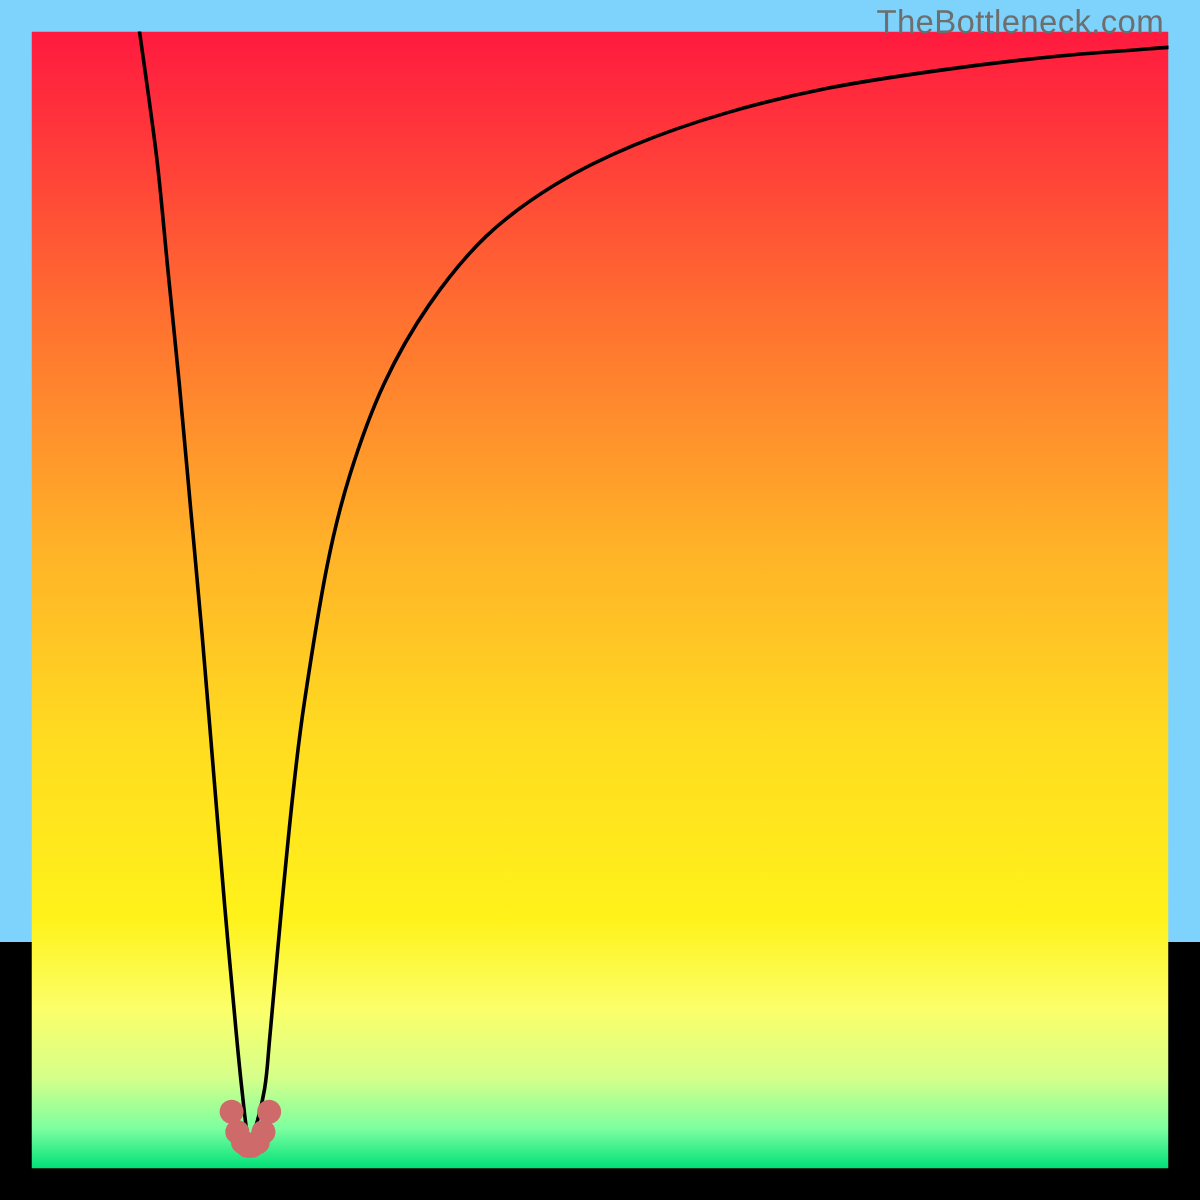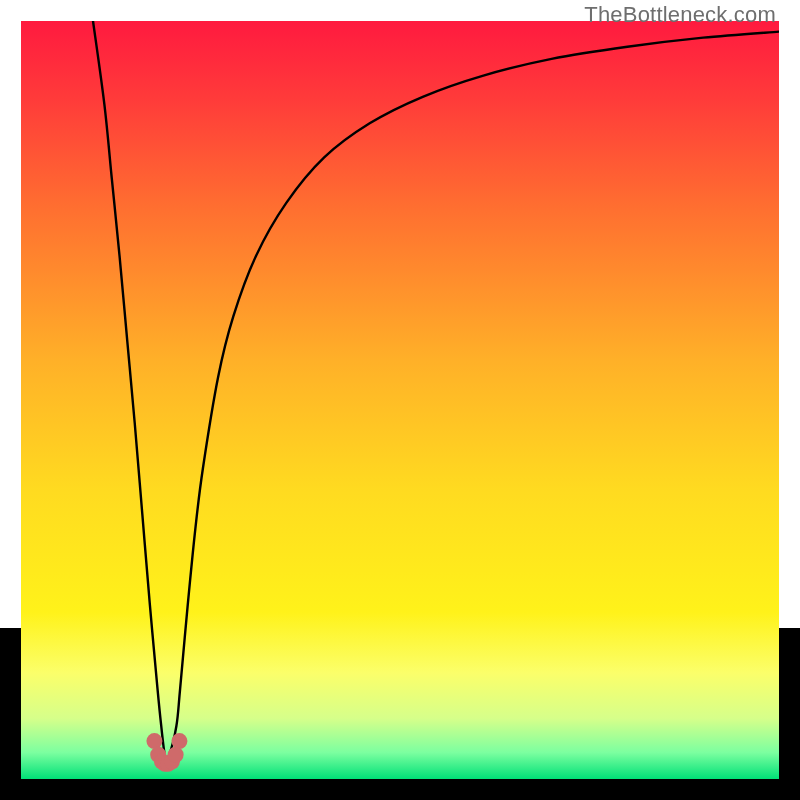--- a/index.html
+++ b/index.html
@@ -8,21 +8,21 @@
     width: 800px;
     height: 800px;
     overflow: hidden;
     background: #000;
     font-family: Arial, Helvetica, sans-serif;
   }
   .frame {
     position: absolute;
     left: 0; top: 0;
     width: 800px; height: 628px;
-    background: #ffffff;
+    background: #7dd3fc;
   }
   .plot {
     position: absolute;
     left: 21px;
     top: 21px;
     width: 758px;
     height: 758px;
   }
   .watermark {
     position: absolute;

